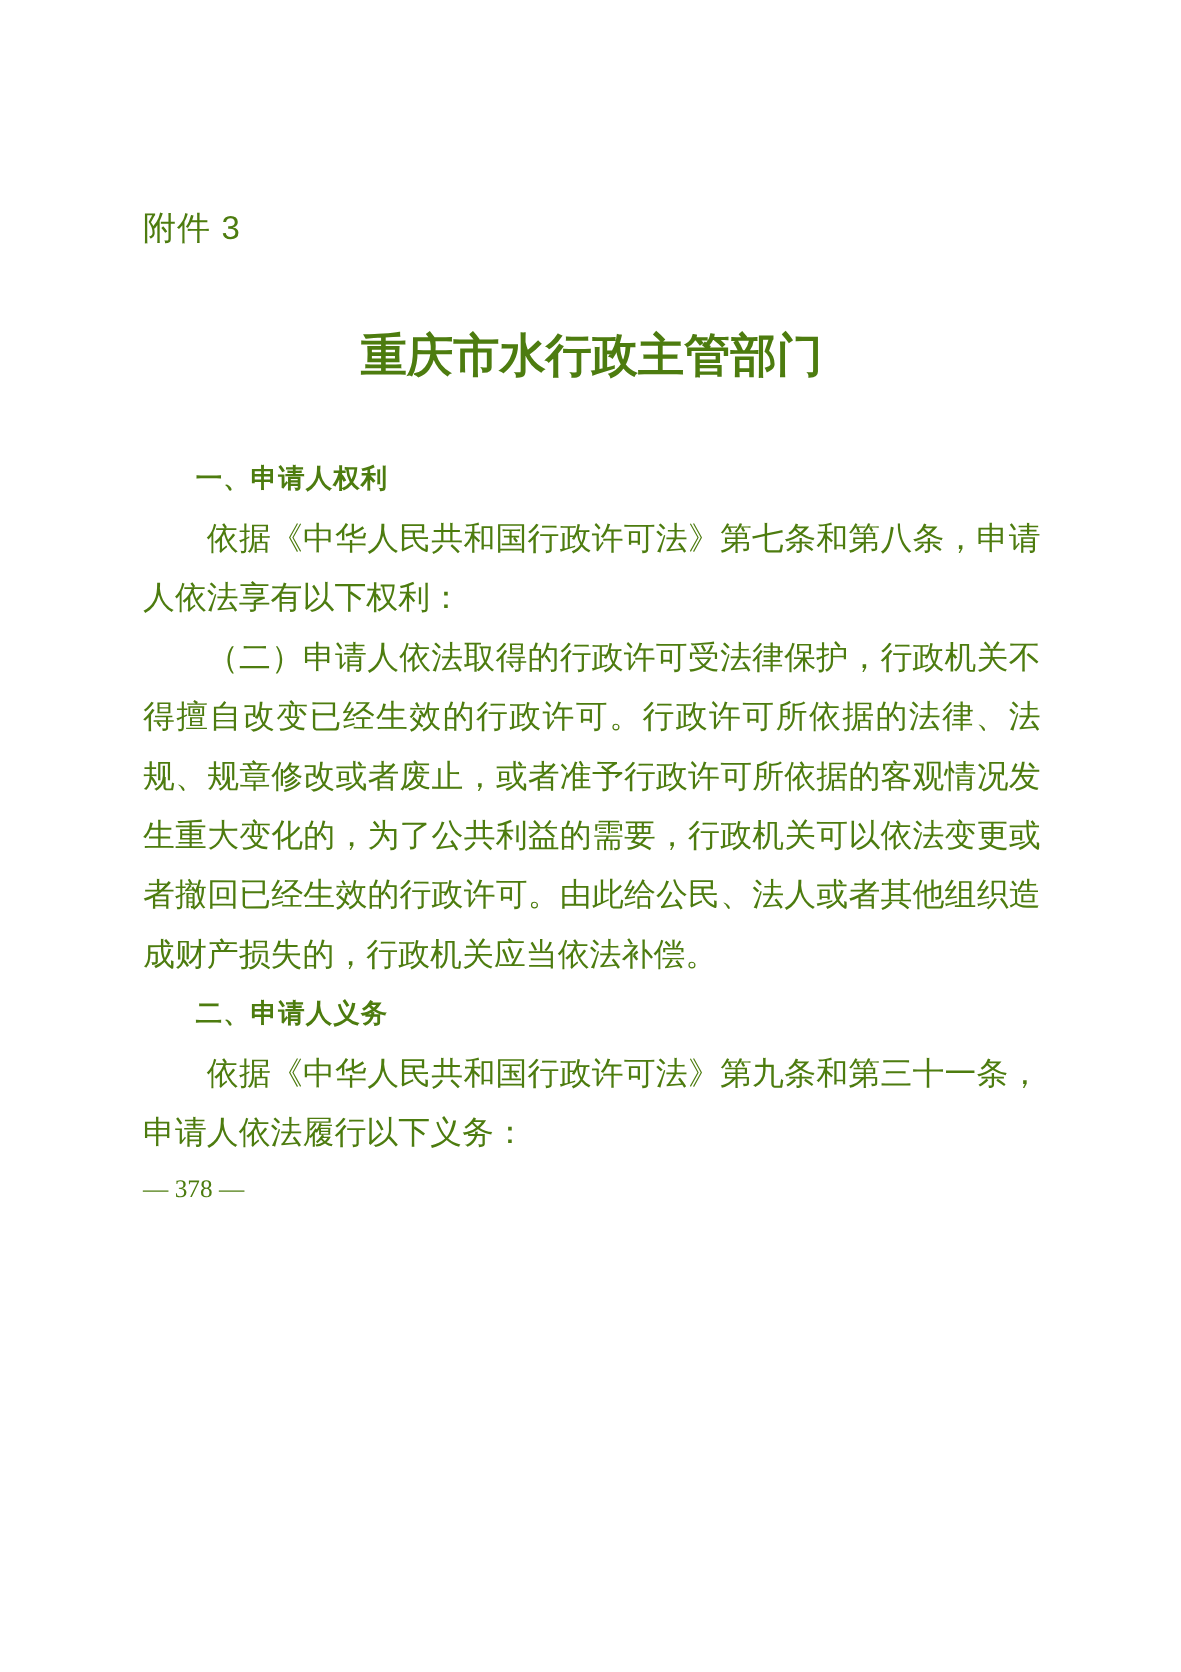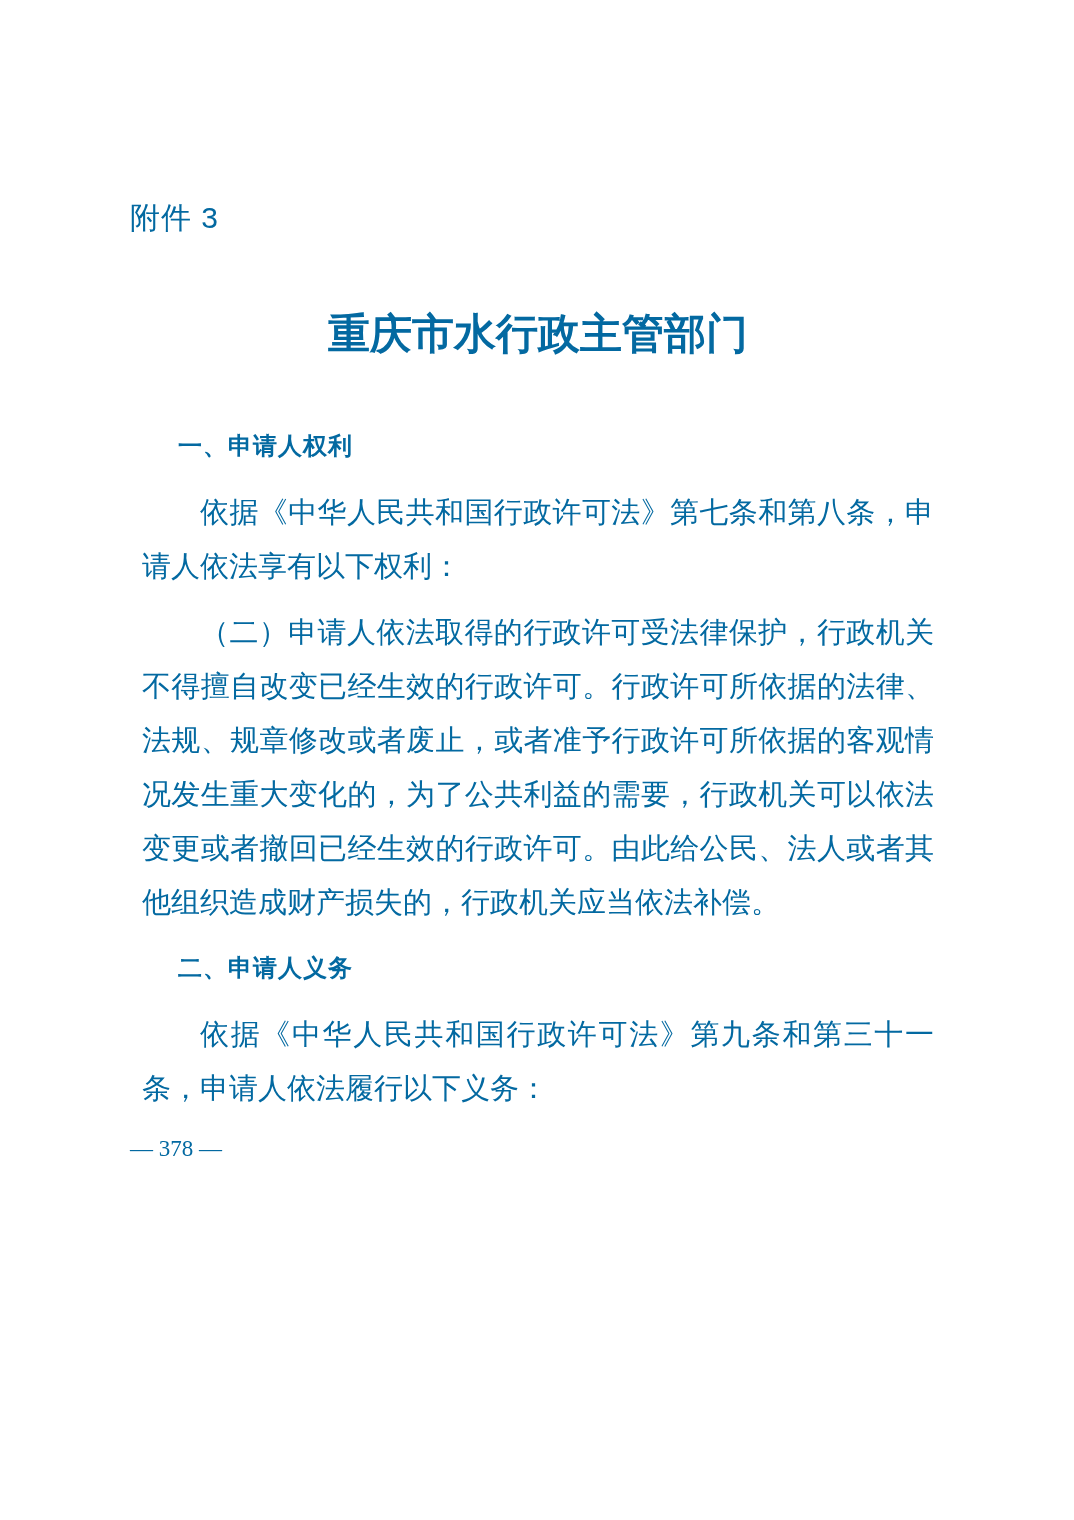--- a/index.html
+++ b/index.html
@@ -3,23 +3,23 @@
 <meta charset="utf-8">
 <style>
   html, body { margin: 0; padding: 0; background: #ffffff; }
   .page {
     position: relative;
     width: 1074px;
     height: 1520px;
     margin: 0 auto;
     background: #ffffff;
     box-sizing: border-box;
-    padding: 14px 128px 0 130px;
+    padding: 4px 128px 0 130px;
     overflow: hidden;
-    color: #0369a1;
+    color: #4d7c0f;
     font-family: "Liberation Serif", "DejaVu Serif", serif;
   }
   .attachment-label {
     margin-top: 186px;
     font-family: "Liberation Sans", "DejaVu Sans", sans-serif;
     font-weight: 500;
     font-size: 30px;
     line-height: 36px;
     letter-spacing: 1px;
   }
@@ -36,21 +36,21 @@
     margin: 0;
     font-family: "Liberation Sans", "DejaVu Sans", sans-serif;
     font-weight: bold;
     font-size: 24px;
     line-height: 54px;
     text-indent: 2em;
     letter-spacing: 1px;
   }
   .first-section { margin-top: 56px; }
   .body-paragraph {
-    margin: 12px;
+    margin: 0;
     font-family: "Liberation Serif", "DejaVu Serif", serif;
     font-size: 29px;
     line-height: 54px;
     text-align: justify;
     text-justify: inter-ideograph;
     text-indent: 2em;
   }
   .page-number {
     margin-top: 2px;
     font-family: "Liberation Serif", "DejaVu Serif", serif;

